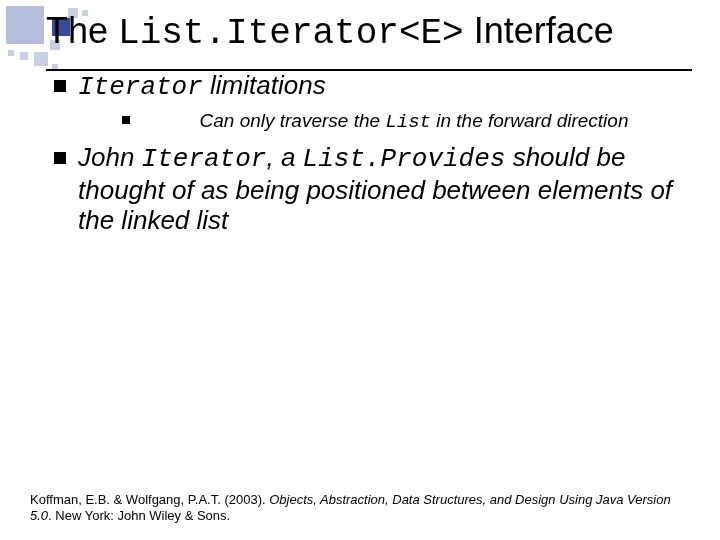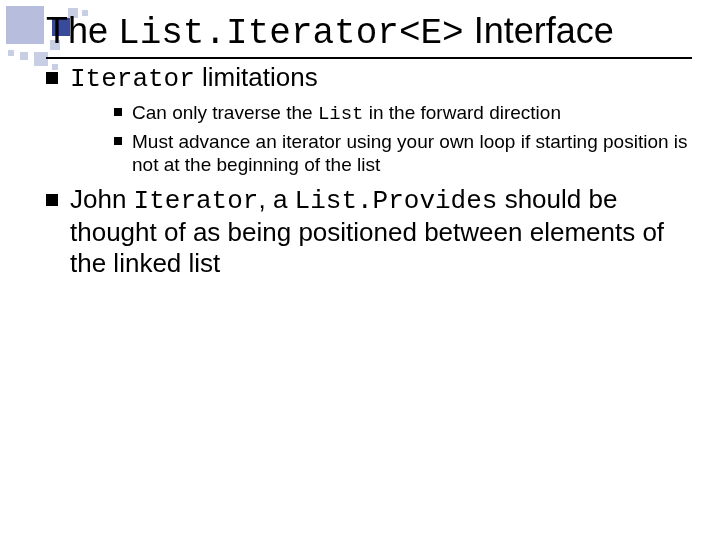--- a/index.html
+++ b/index.html
@@ -41,35 +41,36 @@
   .sq.s7    { width: 6px;  height: 6px;  top: 58px; left: 46px; }
 
   .title {
     position: absolute;
     top: 12px;
     left: 46px;
     right: 28px;
     font-size: 36px;
     line-height: 1.05;
     border-bottom: 2px solid #000;
-    padding-bottom: 4px;
+    padding-bottom: 16px;
   }
   .mono { font-family: "Courier New", Courier, monospace; }
 
   .body {
     position: absolute;
     top: 62px;
     left: 46px;
     right: 24px;
   }
 
   ul.lvl1 {
     list-style: none;
     padding: 0;
-    margin: 0;
+    margin: 8px;
+    font-style: italic;
   }
   ul.lvl1 > li {
     position: relative;
     padding-left: 24px;
     font-size: 26px;
     line-height: 1.18;
     margin-bottom: 6px;
   }
   ul.lvl1 > li::before {
     content: "";
@@ -78,20 +79,21 @@
     top: 10px;
     width: 12px;
     height: 12px;
     background: #000;
   }
 
   ul.lvl2 {
     list-style: none;
     padding: 0;
     margin: 6px 0 8px 44px;
+    text-align: center;
   }
   ul.lvl2 > li {
     position: relative;
     padding-left: 18px;
     font-size: 19px;
     line-height: 1.22;
     margin-bottom: 4px;
   }
   ul.lvl2 > li::before {
     content: "";
@@ -131,20 +133,22 @@
   </div>
 
   <div class="title">
     <span>The </span><span class="mono">List.Iterator&lt;E&gt;</span><span> Interface</span>
   </div>
 
   <div class="body">
     <ul class="lvl1" id="lvl1">
         <li><span class="mono">Iterator</span><span> limitations</span><ul class="lvl2">
             <li><span>Can only traverse the </span><span class="mono">List</span><span> in the forward direction</span></li>
-            <li><span>Must advance an iterator using your own loop if starting position is not at the beginning of the list</span></li>
           </ul></li>
         <li><span>John </span><span class="mono">Iterator</span><span>, a </span><span class="mono">List.Provides</span><span> should be thought of as being positioned between elements of the linked list</span></li>
       </ul>
   </div>
 
+  <div class="citation">
+    <span>Koffman, E.B. &amp; Wolfgang, P.A.T. (2003). </span><span class="ital">Objects, Abstraction, Data Structures, and Design Using Java Version 5.0</span><span>. New York: John Wiley &amp; Sons.</span>
+  </div>
 
 </div>
 
 </body></html>

